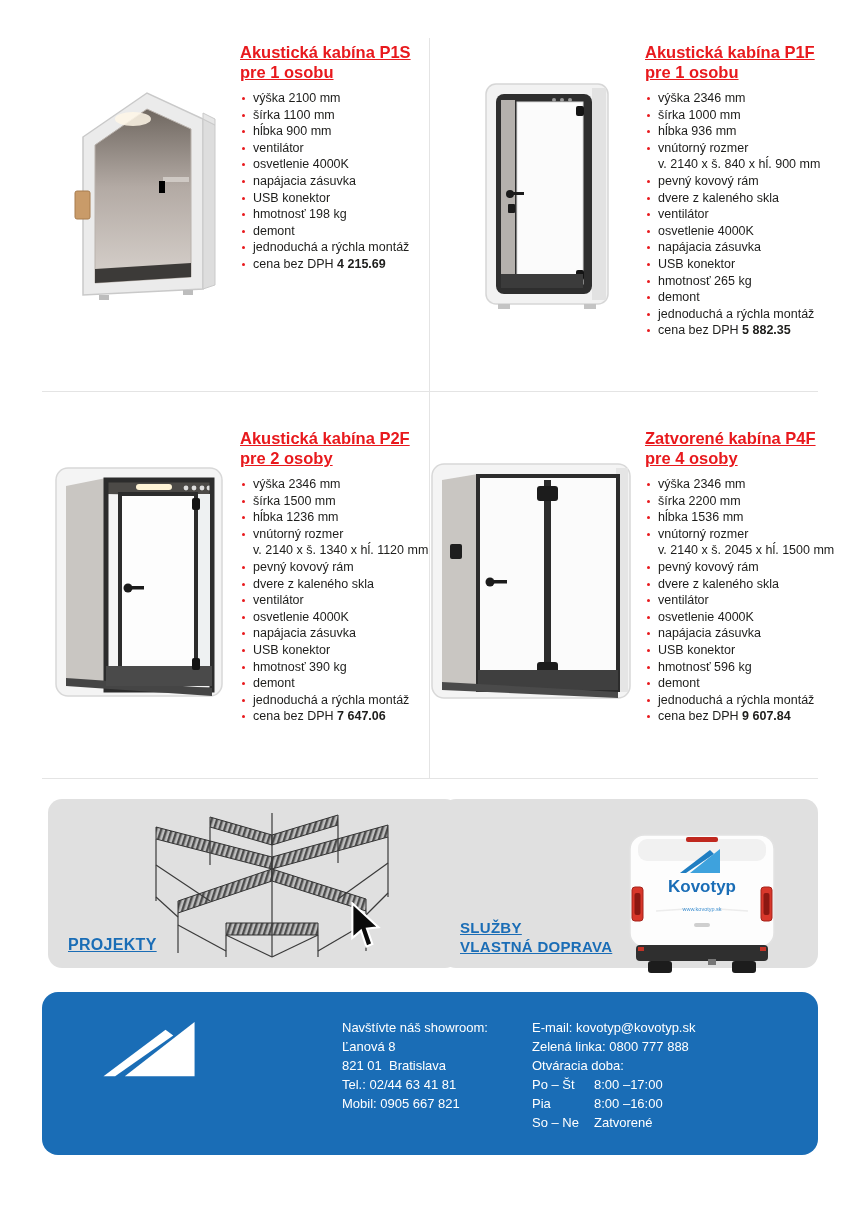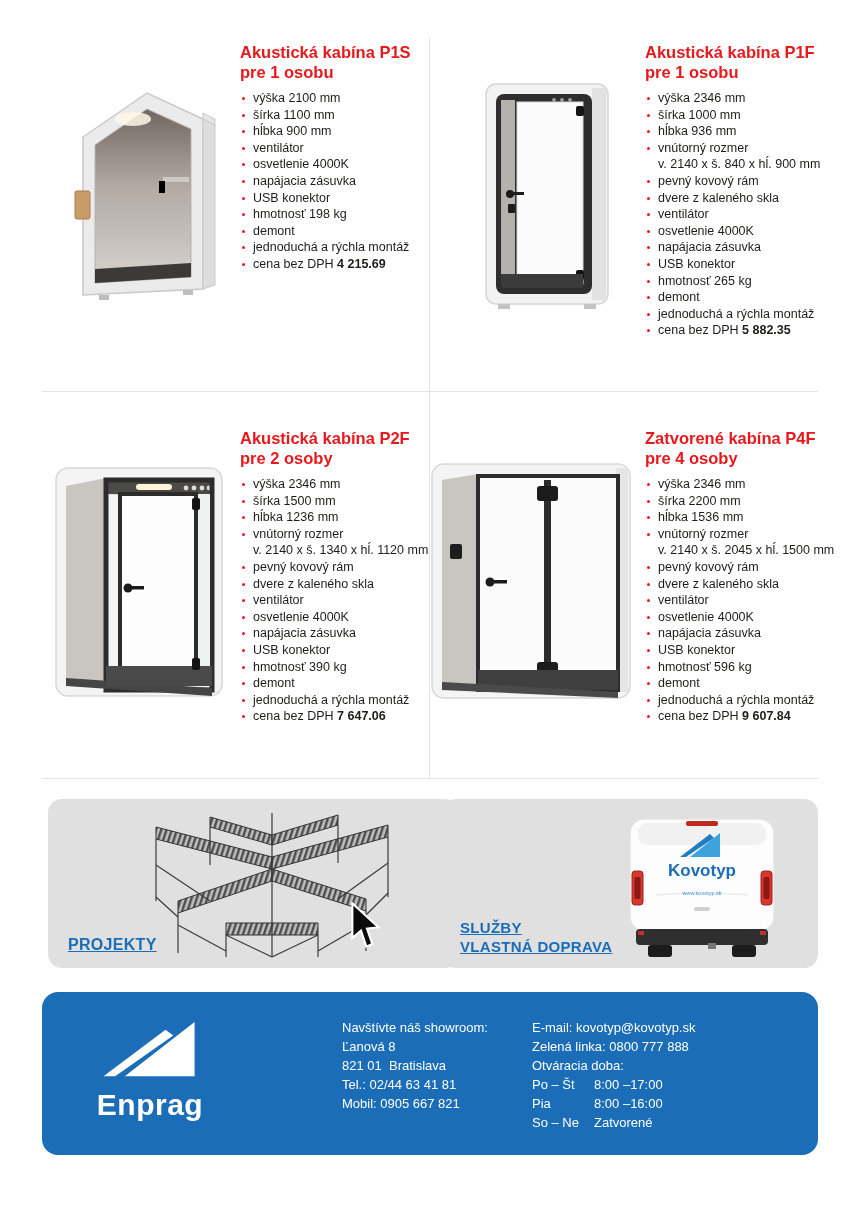--- a/index.html
+++ b/index.html
@@ -9,42 +9,42 @@
   .vline{position:absolute;left:429px;top:38px;width:1px;height:740px;background:#e4e4e4;}
   .hline{position:absolute;left:42px;width:776px;height:1px;background:#e4e4e4;}
   .hline.mid{top:391px;}
   .hline.bot{top:778px;}
   
   .ptext{position:absolute;width:200px;}
   .ptext.t1{left:240px;top:42px;}
   .ptext.t2{left:645px;top:42px;}
   .ptext.t3{left:240px;top:428px;}
   .ptext.t4{left:645px;top:428px;}
-  .ptitle{margin:0 0 10px 0;font-size:16.5px;line-height:20px;font-weight:bold;color:#e8191d;}
+  .ptitle{margin:0 0 10px 0;font-size:16.5px;line-height:20px;font-weight:bold;color:#e8191d;text-decoration:underline;}
   ul.specs{list-style:none;margin:0;padding:0;}
   .spec{position:relative;padding-left:13px;margin:0 0 3.4px 0;font-size:12.5px;line-height:13.2px;}
   .bullet{position:absolute;left:2px;top:5px;width:3px;height:3px;border-radius:50%;background:#e8191d;}
   .spec-sub{margin-top:3.4px;line-height:13.2px;}
   .spec.price b{font-weight:bold;}
   
   .pimg{position:absolute;}
   .pimg.i1{left:55px;top:73px;}
   .pimg.i2{left:458px;top:74px;}
   .pimg.i3{left:48px;top:452px;}
   .pimg.i4{left:426px;top:450px;}
   
   .promo{position:absolute;top:799px;height:169px;border-radius:14px;background:#e0e0e0;}
   .promo.left{left:48px;width:411px;}
   .promo.right{left:442px;width:376px;}
   .promo-label{position:absolute;left:20px;bottom:14px;font-size:16px;font-weight:bold;
                color:#1a6db6;letter-spacing:.3px;text-decoration:underline;}
   .promo-label.two{left:18px;bottom:12px;font-size:15px;line-height:19px;}
   .scaffold-wrap{position:absolute;left:78px;top:6px;}
   .cursor-wrap{position:absolute;left:303px;top:103px;}
-  .van-wrap{position:absolute;left:180px;top:14px;}
+  .van-wrap{position:absolute;left:180px;top:30px;}
   
   .footer{position:absolute;left:42px;top:992px;width:776px;height:163px;border-radius:16px;
           background:#1a6db6;color:#ffffff;}
   .f-logo{position:absolute;left:8px;top:26px;width:200px;text-align:center;}
   .f-brand{margin-top:4px;font-size:30px;font-weight:bold;letter-spacing:.5px;color:#ffffff;}
   .f-col{position:absolute;top:26px;font-size:13px;line-height:19px;}
   .f-col.mid{left:300px;width:180px;}
   .f-col.rgt{left:462px;width:250px;margin-left:28px;}
   .f-line{white-space:pre;}
   .hours-row .days{display:inline-block;width:62px;}
@@ -298,21 +298,20 @@
       <span>VLASTNÁ DOPRAVA</span>
     </div>
   </div>
 
   <div class="footer">
     <div class="f-logo">
       <svg width="100" height="62" viewBox="0 0 100 64">
         <polygon points="2,60 66,12 74,18 14,60" fill="#ffffff"></polygon>
         <polygon points="24,60 96,4 96,60" fill="#ffffff"></polygon>
       </svg>
-      <div class="f-brand">Enprag</div>
     </div>
     <div class="f-col mid">
       <div class="f-line">Navštívte náš showroom:</div>
       <div class="f-line">Ľanová 8</div>
       <div class="f-line">821 01  Bratislava</div>
       <div class="f-line">Tel.: 02/44 63 41 81</div>
       <div class="f-line">Mobil: 0905 667 821</div>
     </div>
     <div class="f-col rgt">
       <div class="f-line">E-mail: kovotyp@kovotyp.sk</div>

